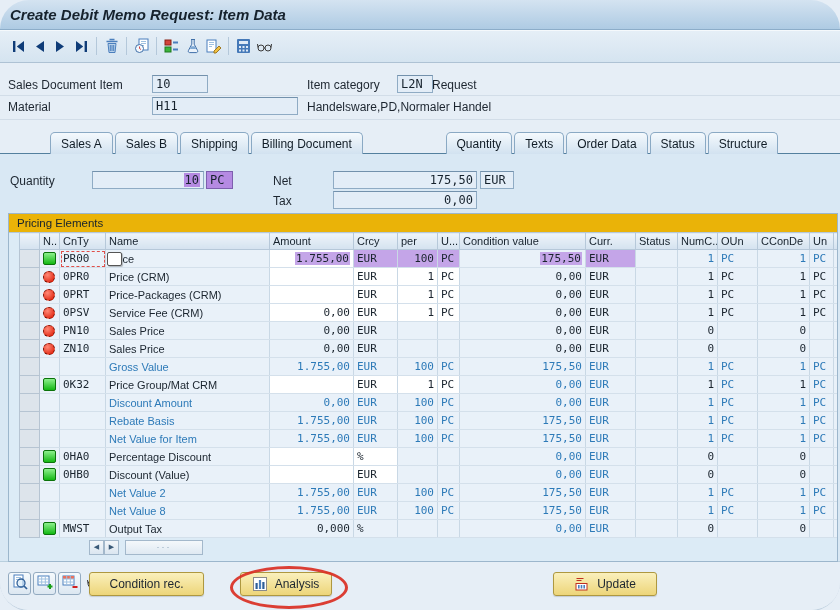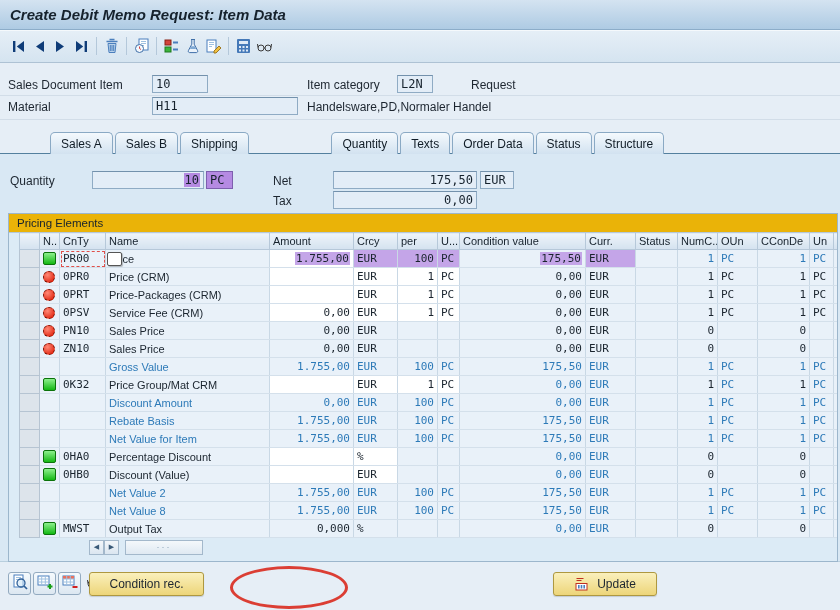--- a/index.html
+++ b/index.html
@@ -1,17 +1,17 @@
 <!DOCTYPE html>
 <html><head>
 <meta charset="utf-8">
 <style>
   html,body{margin:0;padding:0;}
   body{width:840px;height:610px;font-family:"Liberation Sans",sans-serif;background:#e6eef6;}
-  .screen{position:relative;width:840px;height:610px;overflow:hidden;background:#e6eef6;border-bottom:1px solid #c2d2e0;}
+  .screen{position:relative;width:840px;height:610px;overflow:hidden;background:#e6eef6;border-bottom:1px solid #c2d2e0;border-radius:29px;}
 
   
   .titlebar{position:absolute;left:0;top:0;width:840px;height:30px;
     background:linear-gradient(#d4e3f1,#aecbe3);border-bottom:1px solid #8cadc9;
     display:flex;align-items:center;padding-left:10px;box-sizing:border-box;}
   .titlebar span{font:italic bold 15px "Liberation Sans",sans-serif;color:#16222d;}
 
   
   .toolbar{position:absolute;left:0;top:30px;width:840px;height:33px;
     background:linear-gradient(#e6eff7,#d5e4f0);border-bottom:1px solid #aec2d4;
@@ -185,34 +185,35 @@
 
   <div>
     <span class="lbl" style="left:8px;top:78px">Sales Document Item</span>
     <div class="field" style="left:152px;top:75px;width:56px">
         <span>10</span>
       </div>
     <span class="lbl" style="left:307px;top:78px">Item category</span>
     <div class="field" style="left:397px;top:75px;width:36px">
         <span>L2N</span>
       </div>
-    <span class="plain" style="left:471px;top:78px">Request</span>
+    <span class="plain" style="left:432px;top:78px">Request</span>
     <div class="hline" style="top:95px"></div>
     <span class="lbl" style="left:8px;top:100px">Material</span>
     <div class="field" style="left:152px;top:97px;width:146px">
         <span>H11</span>
       </div>
     <span class="plain" style="left:307px;top:100px">Handelsware,PD,Normaler Handel</span>
     <div class="hline" style="top:119px"></div>
   </div>
 
   <div class="tabstrip" id="tabstrip">
       <div class="tab">Sales A</div>
       <div class="tab">Sales B</div>
       <div class="tab">Shipping</div>
+      <div class="tab">Billing Document</div>
       <div class="tab active">Conditions</div>
       <div class="tab">Quantity</div>
       <div class="tab">Texts</div>
       <div class="tab">Order Data</div>
       <div class="tab">Status</div>
       <div class="tab">Structure</div>
     </div>
 
   <div class="panel">
     <span class="lbl" style="left:10px;top:20px">Quantity</span>
@@ -607,20 +608,31 @@
     <div class="ibtn" style="left:83px;background:none;border-color:transparent">
       <span><svg width="17" height="16">
             <circle cx="5" cy="10" r="3" fill="none" stroke="#3a3a3a"></circle>
             <circle cx="12" cy="10" r="3" fill="none" stroke="#3a3a3a"></circle>
             <path d="M8 10h1M2 9.5L1.5 6M15 9.5l.5-3.5" stroke="#3a3a3a" fill="none"></path>
           </svg></span>
     </div>
     <div class="ybtn" style="left:89px;width:115px">
       <span>Condition rec.</span>
     </div>
+    <div class="ybtn" style="left:240px;width:92px">
+      <span class="bico">
+          <svg width="14" height="14">
+            <rect x="0.5" y="0.5" width="13" height="13" fill="#fff" stroke="#8a8a8a"></rect>
+            <rect x="2.5" y="6" width="2.2" height="6" fill="#2f5f98"></rect>
+            <rect x="5.9" y="3" width="2.2" height="9" fill="#4b7fbd"></rect>
+            <rect x="9.3" y="5" width="2.2" height="7" fill="#2f5f98"></rect>
+          </svg>
+        </span>
+      <span>Analysis</span>
+    </div>
     <div class="ellipse" style="left:230px;top:4px;width:112px;height:37px"></div>
     <div class="ybtn" style="left:553px;width:104px">
       <span class="bico">
           <svg width="15" height="16">
             <path d="M2.5 2.5h7M2.5 4.5h5" stroke="#c03020" fill="none"></path>
             <rect x="2" y="7.5" width="11" height="6.5" fill="#fff" stroke="#c03020"></rect>
             <rect x="4" y="9" width="1.6" height="3.5" fill="#4b7fbd"></rect>
             <rect x="6.7" y="9" width="1.6" height="3.5" fill="#4b7fbd"></rect>
             <rect x="9.4" y="9" width="1.6" height="3.5" fill="#4b7fbd"></rect>
           </svg>

